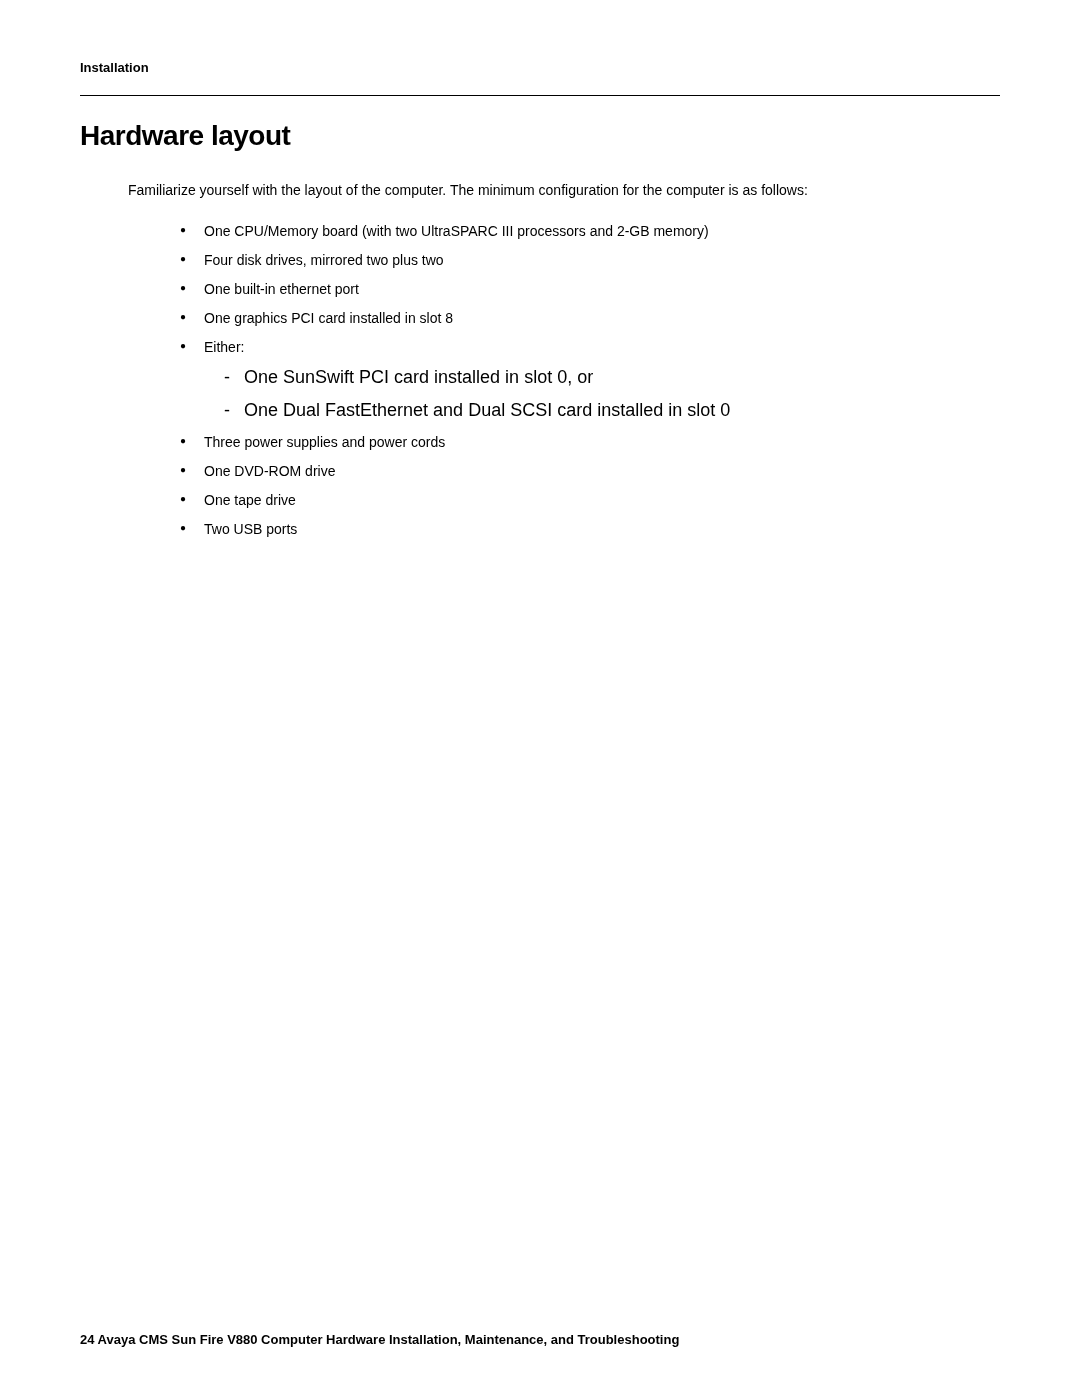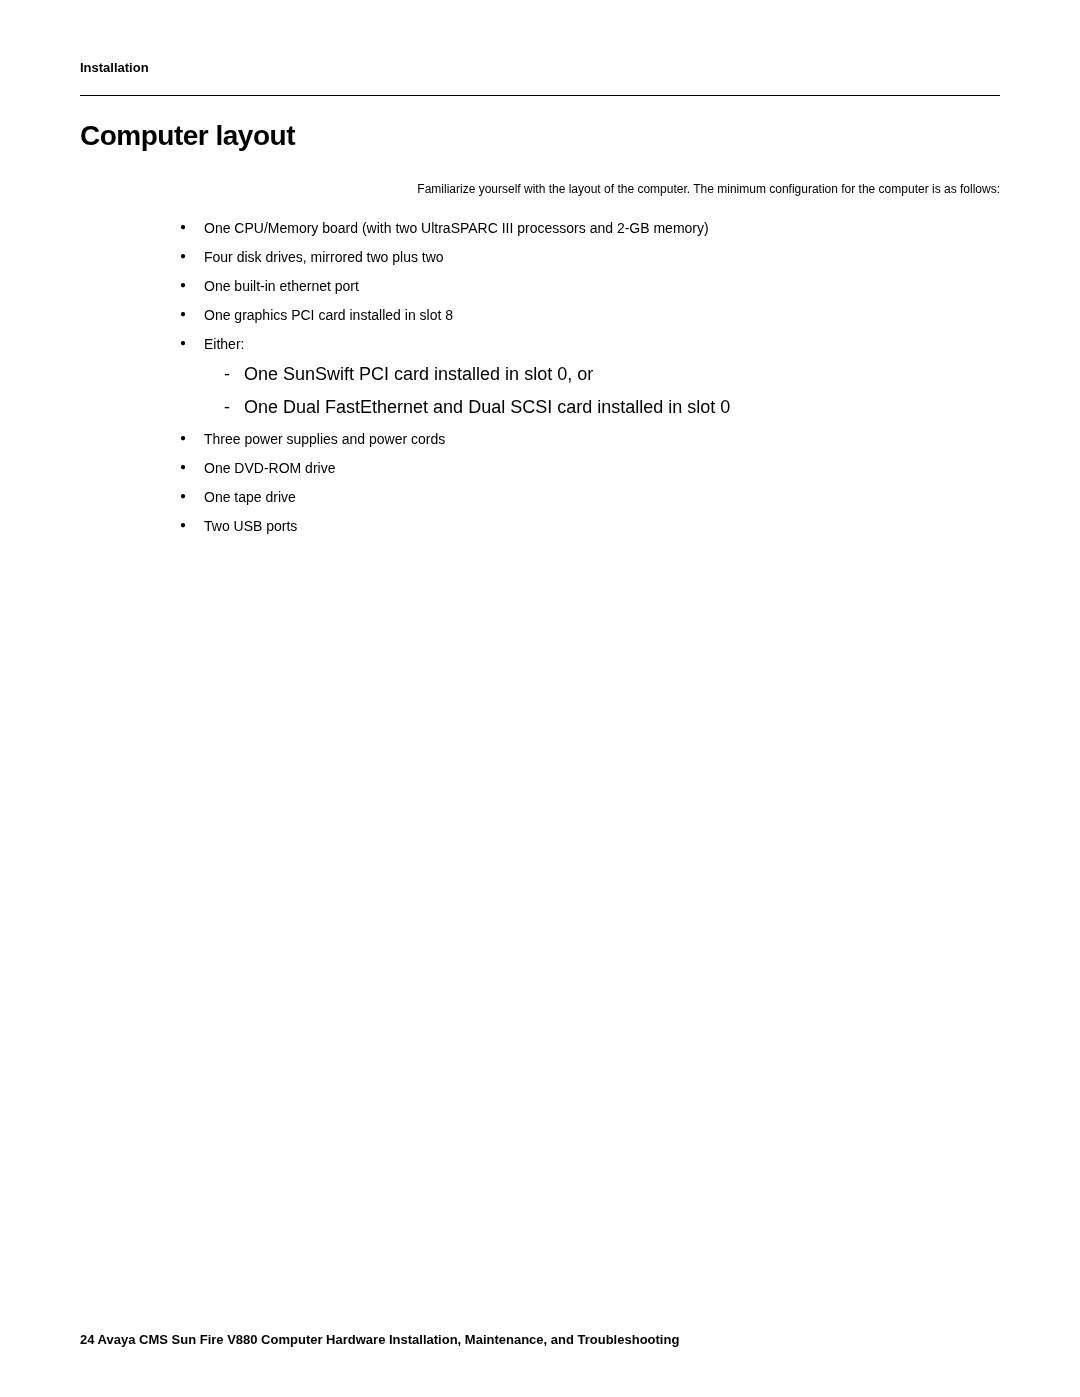--- a/index.html
+++ b/index.html
@@ -42,22 +42,21 @@
       font-size: 28px;
       font-weight: bold;
       margin-bottom: 28px;
       letter-spacing: -0.5px;
     }
 
     .intro-text {
       margin-left: 48px;
       margin-bottom: 20px;
       line-height: 1.5;
-      font-size: 12px;
-      text-align: right;
+      font-size: 14px;
     }
 
     .bullet-list {
       margin-left: 100px;
       list-style: none;
       padding: 0;
     }
 
     .bullet-list > li {
       position: relative;
@@ -114,21 +113,21 @@
   </style>
 </head>
 <body>
 
 <div class="page">
 
   <div class="header-label">Installation</div>
 
   <hr class="divider">
 
-  <h1 class="chapter-title">Computer layout</h1>
+  <h1 class="chapter-title">Hardware layout</h1>
 
   <p class="intro-text">Familiarize yourself with the layout of the computer. The minimum configuration for the computer is as follows:</p>
 
   <ul class="bullet-list" id="bullet-list-container">
   <li>One CPU/Memory board (with two UltraSPARC III processors and 2-GB memory)</li>
       <li>Four disk drives, mirrored two plus two</li>
       <li>One built-in ethernet port</li>
       <li>One graphics PCI card installed in slot 8</li>
       <li>Either:<ul class="sub-list">
           <li>One SunSwift PCI card installed in slot 0, or</li>

